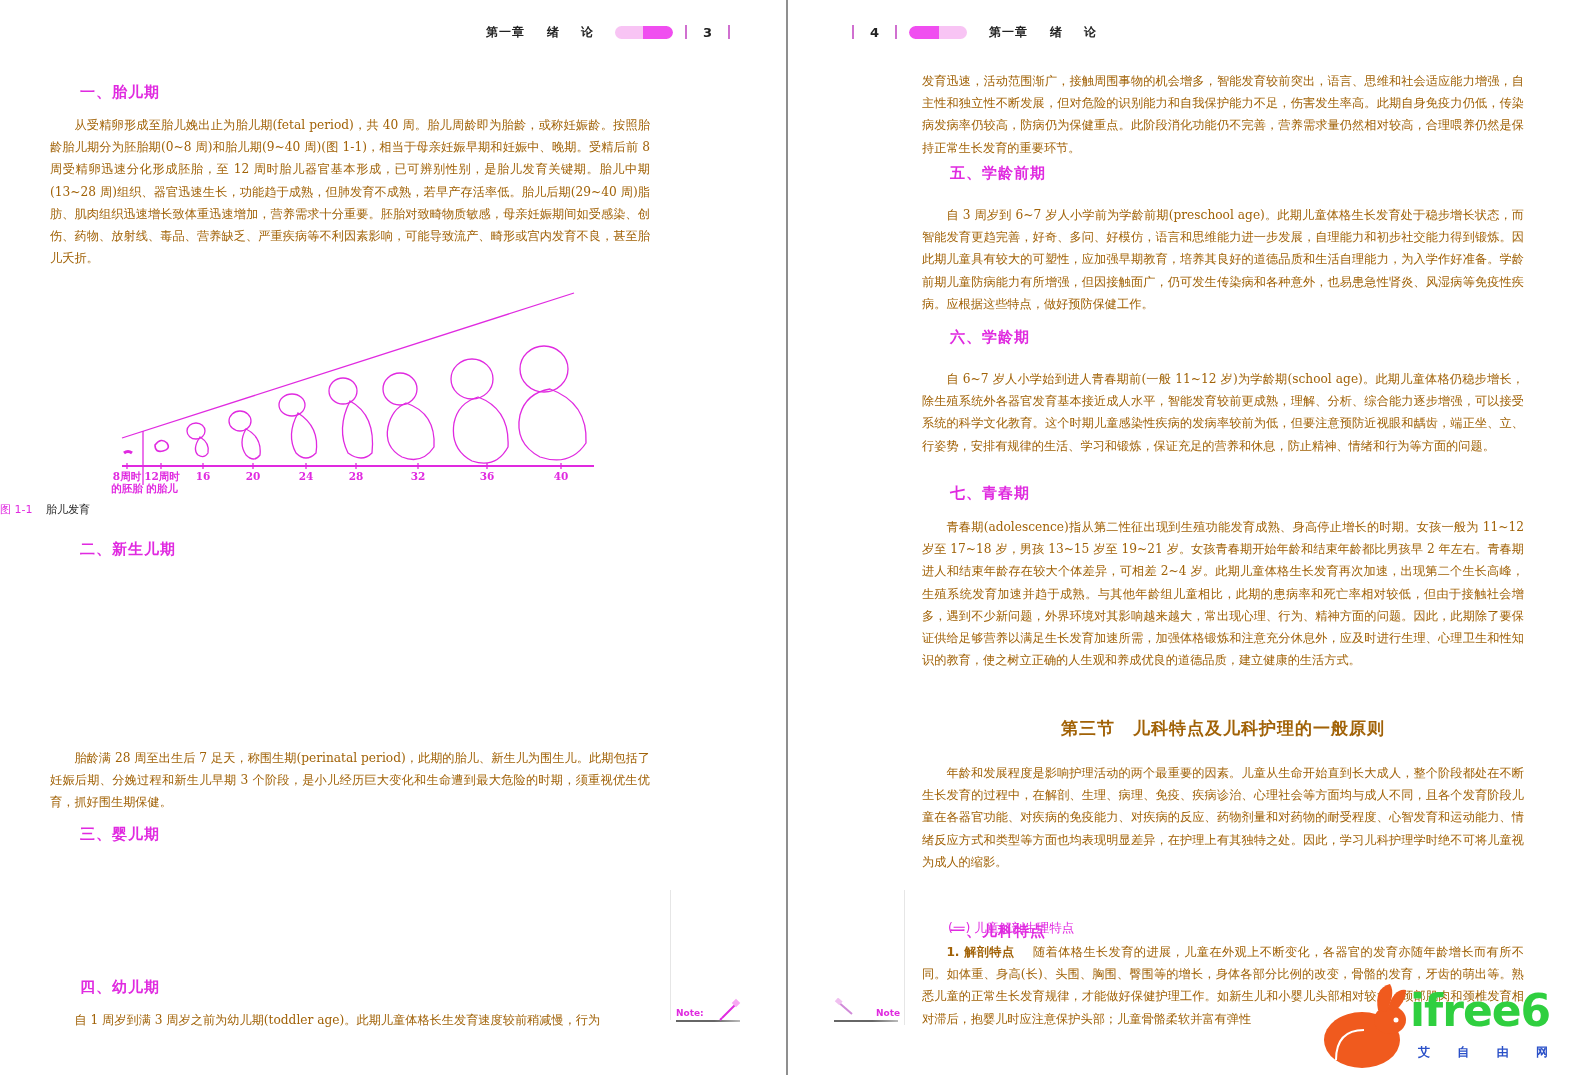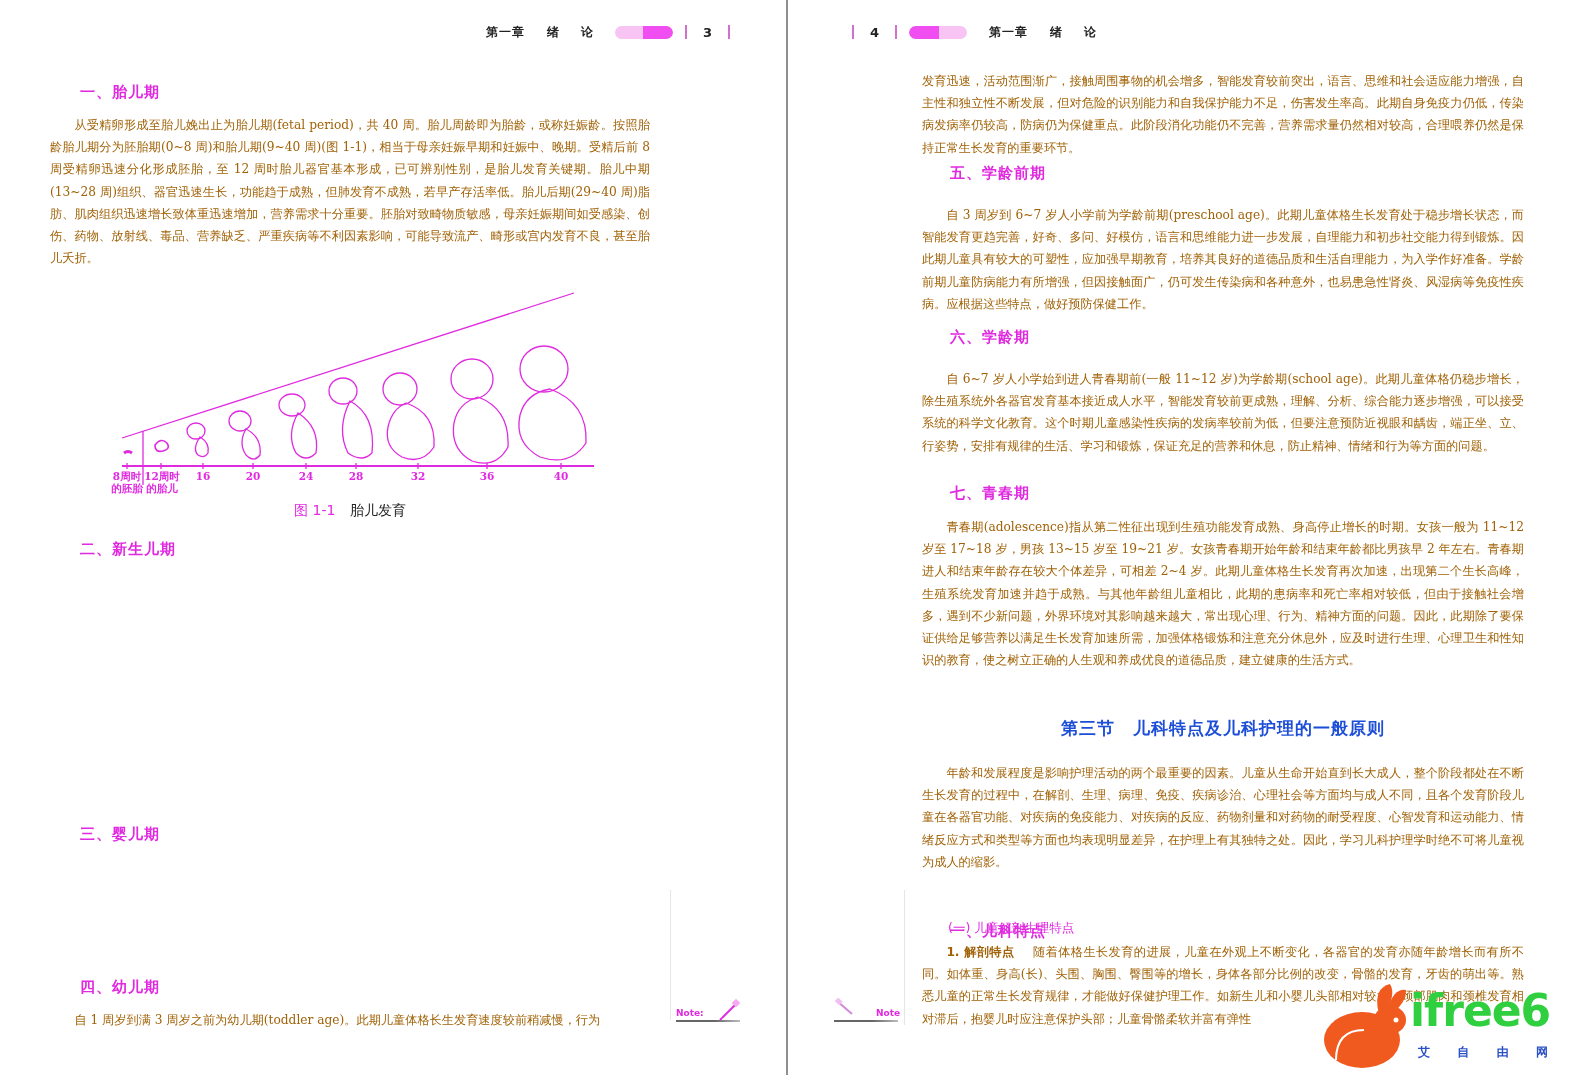--- a/index.html
+++ b/index.html
@@ -24,27 +24,27 @@
     .rh-left .rh-pill .dark { right: 0; border-radius: 0 7px 7px 0; }
     .rh-right .rh-pill .dark { left: 0; border-radius: 7px 0 0 7px; }
     .rh-bar { display: inline-block; width: 2px; height: 14px; background: #d070d0; }
     .rh-num { font-size: 13px; font-weight: bold; margin: 0 16px; color: #222; }
 
     
     .block { position: absolute; }
     .h2 { font-family: "DejaVu Sans", sans-serif; font-size: 15px; font-weight: bold; color: #e02ae0; letter-spacing: 1px; }
     .para { font-size: 12.2px; line-height: 22.2px; text-align: justify; text-indent: 2em; color: #a16207; }
     .para.noindent { text-indent: 0; }
-    .sec-title { font-family: "DejaVu Sans", sans-serif; font-size: 17px; font-weight: bold; color: #1d4ed8; letter-spacing: 1px; text-align: center; }
+    .sec-title { font-family: "DejaVu Sans", sans-serif; font-size: 17px; font-weight: bold; color: #a16207; letter-spacing: 1px; text-align: center; }
     .h3 { font-family: "DejaVu Sans", sans-serif; font-size: 12.5px; color: #e02ae0; }
     .lead-bold { font-family: "DejaVu Sans", sans-serif; font-weight: bold; }
 
     
     .figure { position: absolute; left: 100px; top: 285px; width: 510px; height: 210px; }
-    .fig-caption { position: absolute; left: 0; top: 502px; width: 700px; text-align: center; font-family: "DejaVu Sans", sans-serif; font-size: 14px; }
+    .fig-caption { position: absolute; left: 0; top: 502px; width: 700px; font-family: "DejaVu Sans", sans-serif; font-size: 11px; }
     .fig-caption .num { color: #e02ae0; margin-right: 10px; }
     .fig-caption .txt { color: #222; }
 
     
     .note-rule { position: absolute; width: 1px; background: #e6e6e6; }
     .note-tag { position: absolute; font-family: "DejaVu Sans", sans-serif; font-size: 9px; font-weight: bold; color: #e02ae0; }
     .note-underline { position: absolute; height: 2px; background: linear-gradient(to right, #666 0, #666 60%, #bbb 100%); }
 
     
     .watermark { position: absolute; left: 1318px; top: 982px; width: 240px; height: 90px; }
@@ -137,20 +137,21 @@
           <text x="461" y="195">40</text>
         </g>
       </svg>
     </div>
     <div class="fig-caption">
       <span class="num">图 1-1</span>
       <span class="txt">胎儿发育</span>
     </div>
 
     <div class="block h2" style="left:80px; top:540px;">二、新生儿期</div>
+    <div class="block para" style="left:50px; top:747px; width:600px;">胎龄满 28 周至出生后 7 足天，称围生期(perinatal period)，此期的胎儿、新生儿为围生儿。此期包括了妊娠后期、分娩过程和新生儿早期 3 个阶段，是小儿经历巨大变化和生命遭到最大危险的时期，须重视优生优育，抓好围生期保健。</div>
 
     <div class="block h2" style="left:80px; top:825px;">三、婴儿期</div>
 
     <div class="block h2" style="left:80px; top:978px;">四、幼儿期</div>
     <div class="block para" style="left:50px; top:1009px; width:600px; white-space:nowrap; overflow:hidden;">自 1 周岁到满 3 周岁之前为幼儿期(toddler age)。此期儿童体格长生发育速度较前稍减慢，行为</div>
 
     <div class="note-rule" style="left:670px; top:890px; height:130px;"></div>
     <div class="note-tag" style="left:676px; top:1008px;">Note:</div>
     <div class="note-underline" style="left:676px; top:1020px; width:64px;"></div>
     <svg style="position:absolute; left:718px; top:998px;" width="24" height="24" viewBox="0 0 24 24">

